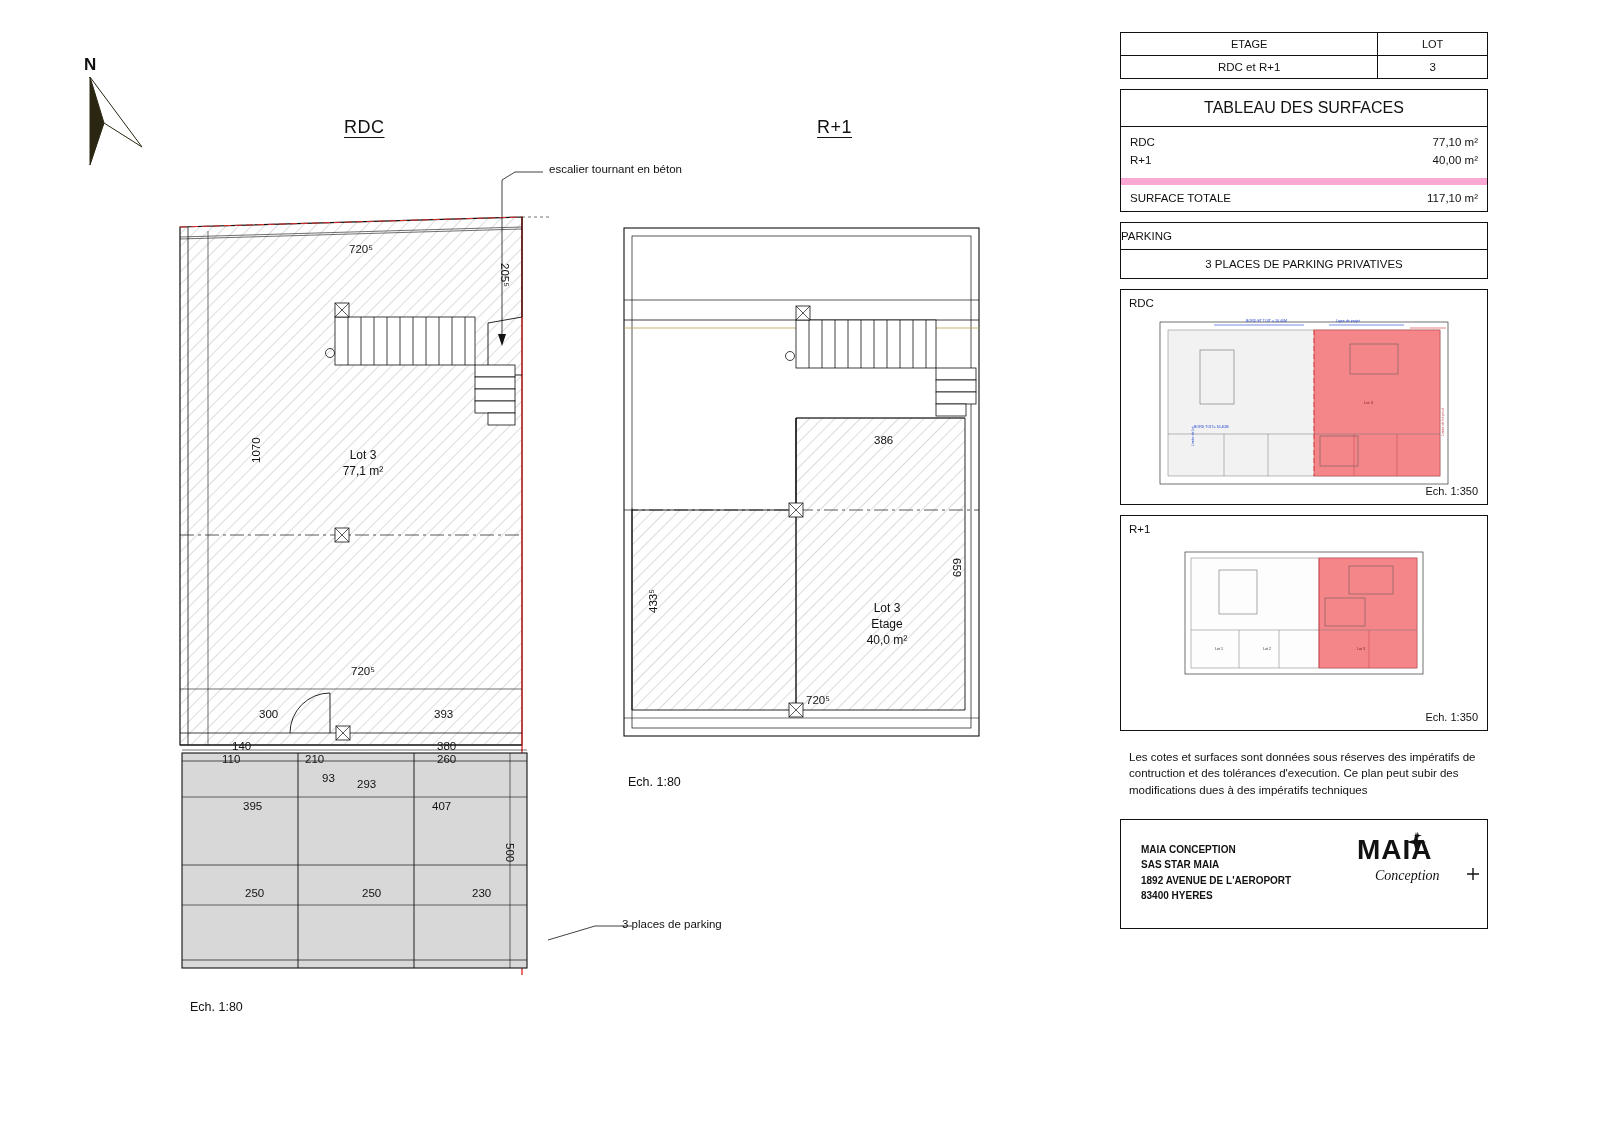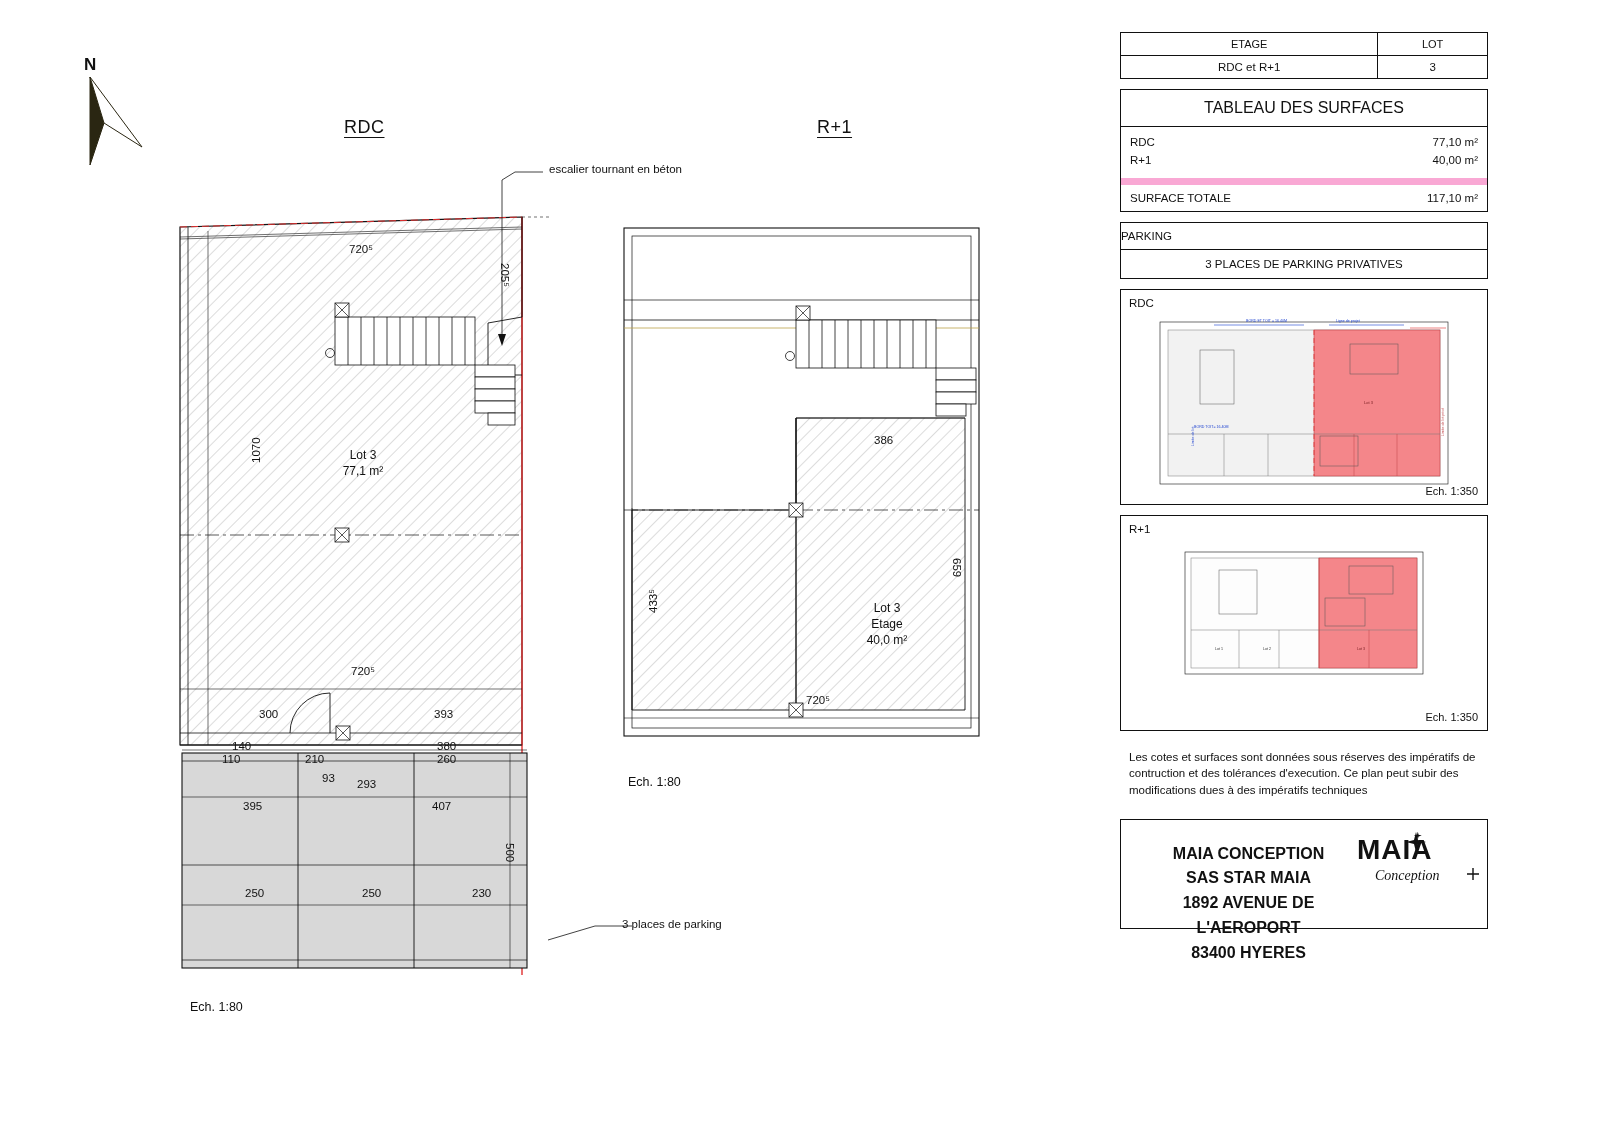--- a/index.html
+++ b/index.html
@@ -86,21 +86,21 @@
   .mini { position: relative; padding: 7px 8px 8px; height: 216px; }
   .mini .lbl { font-size: 11.5px; }
   .mini .ech { position: absolute; right: 9px; bottom: 7px; font-size: 11px; }
   .mini .canvas { position: absolute; left: 50%; transform: translateX(-50%); top: 26px; }
 
   .notes { padding: 8px 9px 10px; font-size: 11.5px; line-height: 1.45; }
 
   .footer { height: 110px; position: relative; }
   .footer .addr {
     position: absolute; left: 20px; top: 22px; width: 215px;
-    text-align: center; font-size: 16px; line-height: 1.55; font-weight: bold;
+    font-size: 10px; line-height: 1.55; font-weight: bold;
   }
   .footer .logo { position: absolute; right: 12px; top: 16px; width: 118px; height: 78px; }
   .footer .logo .maia {
     font-size: 28px; letter-spacing: 1px; font-weight: bold;
     font-family: "Liberation Sans", sans-serif; line-height: 1;
   }
   .footer .logo .concep {
     font-size: 14px; font-family: "Liberation Serif", serif; font-style: italic;
     margin-top: 4px; margin-left: 18px;
   }

